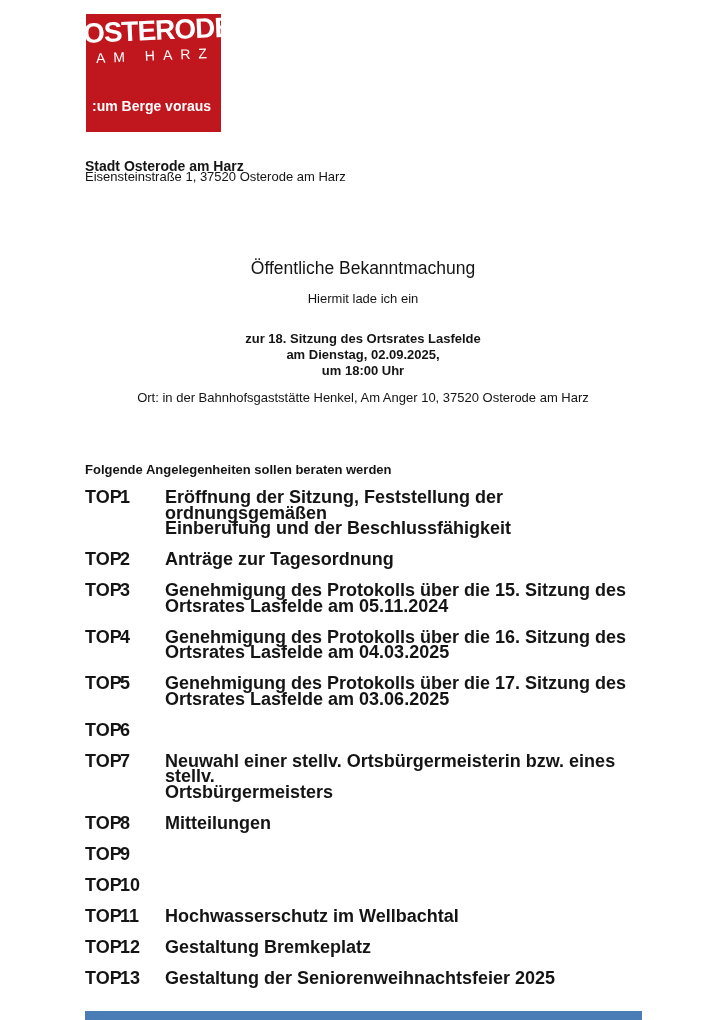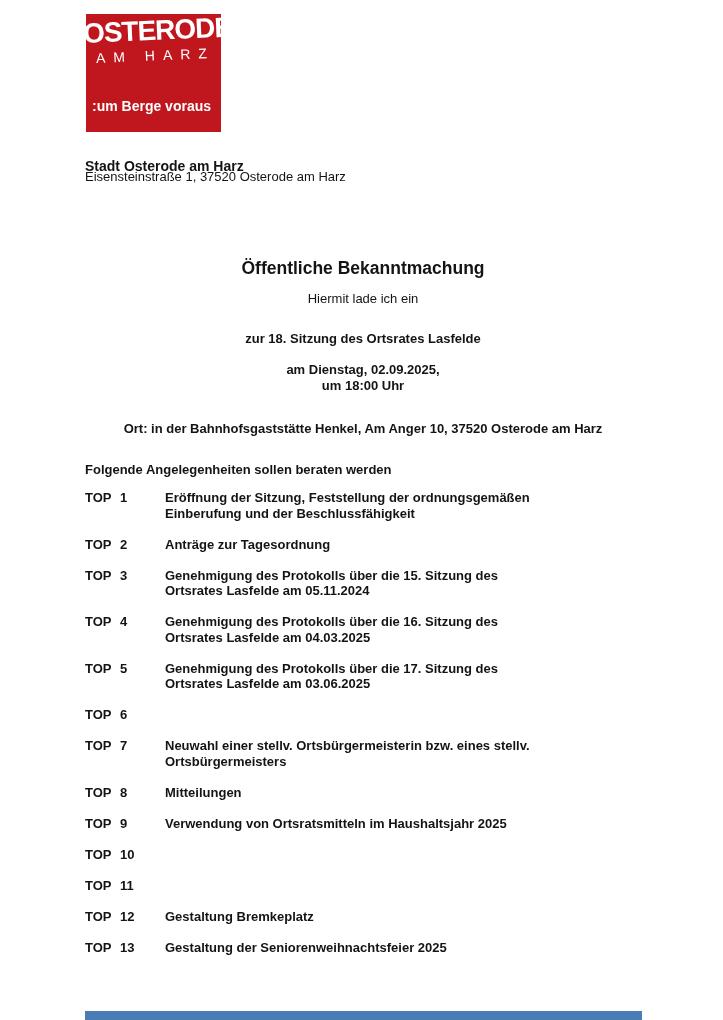--- a/index.html
+++ b/index.html
@@ -79,66 +79,65 @@
   
   .announce {
     position: absolute;
     left: 85px;
     top: 258px;
     width: 556px;
     text-align: center;
   }
   .announce-title {
     font-size: 17.5px;
-    font-weight: bold;
+    font-weight: normal;
     line-height: 21px;
   }
   .announce-intro {
     margin-top: 12px;
     font-size: 13px;
     line-height: 15px;
   }
   .announce-session {
     margin-top: 25px;
     font-size: 13px;
     font-weight: bold;
     line-height: 16px;
   }
   .announce-datetime {
-    margin-top: 15px;
     font-size: 13px;
     font-weight: bold;
     line-height: 15.5px;
     white-space: pre-line;
   }
   .announce-location {
-    margin-top: 28px;
-    font-size: 13px;
-    font-weight: bold;
+    margin-top: 12px;
+    font-size: 13px;
+    font-weight: normal;
     line-height: 16px;
   }
 
   
   .agenda-heading {
     position: absolute;
     left: 85px;
     top: 462px;
     font-size: 13px;
     font-weight: bold;
   }
   .agenda-list {
     position: absolute;
     left: 85px;
     top: 490px;
     width: 560px;
   }
   .agenda-row {
     display: flex;
     margin-bottom: 15.5px;
-    font-size: 13px;
+    font-size: 18px;
     font-weight: bold;
     line-height: 15.5px;
   }
   .agenda-label {
     flex: none;
     width: 80px;
     display: flex;
   }
   .agenda-label .top-word {
     width: 35px;
@@ -242,33 +241,33 @@
           <span class="top-word">TOP</span>
           <span class="top-num">8</span>
         </div>
       <div class="agenda-text">Mitteilungen</div>
     </div>
     <div class="agenda-row">
       <div class="agenda-label">
           <span class="top-word">TOP</span>
           <span class="top-num">9</span>
         </div>
-      <div class="agenda-text">Verwendung von Ortsratsmitteln im Haushaltsjahr 2025</div>
     </div>
     <div class="agenda-row">
       <div class="agenda-label">
           <span class="top-word">TOP</span>
           <span class="top-num">10</span>
         </div>
     </div>
     <div class="agenda-row">
       <div class="agenda-label">
           <span class="top-word">TOP</span>
           <span class="top-num">11</span>
         </div>
+      <div class="agenda-text">Hochwasserschutz im Wellbachtal</div>
     </div>
     <div class="agenda-row">
       <div class="agenda-label">
           <span class="top-word">TOP</span>
           <span class="top-num">12</span>
         </div>
       <div class="agenda-text">Gestaltung Bremkeplatz</div>
     </div>
     <div class="agenda-row">
       <div class="agenda-label">

